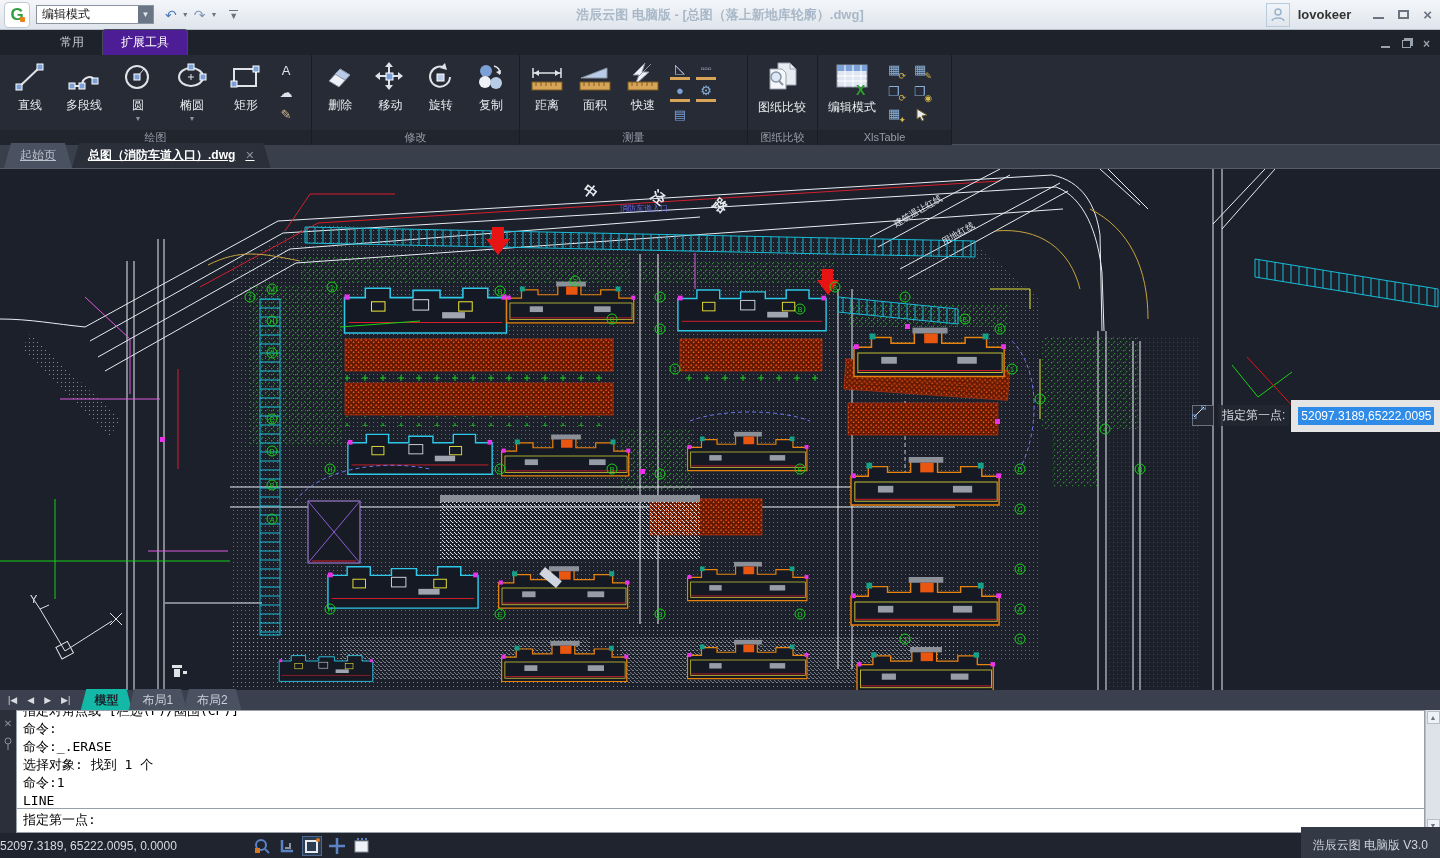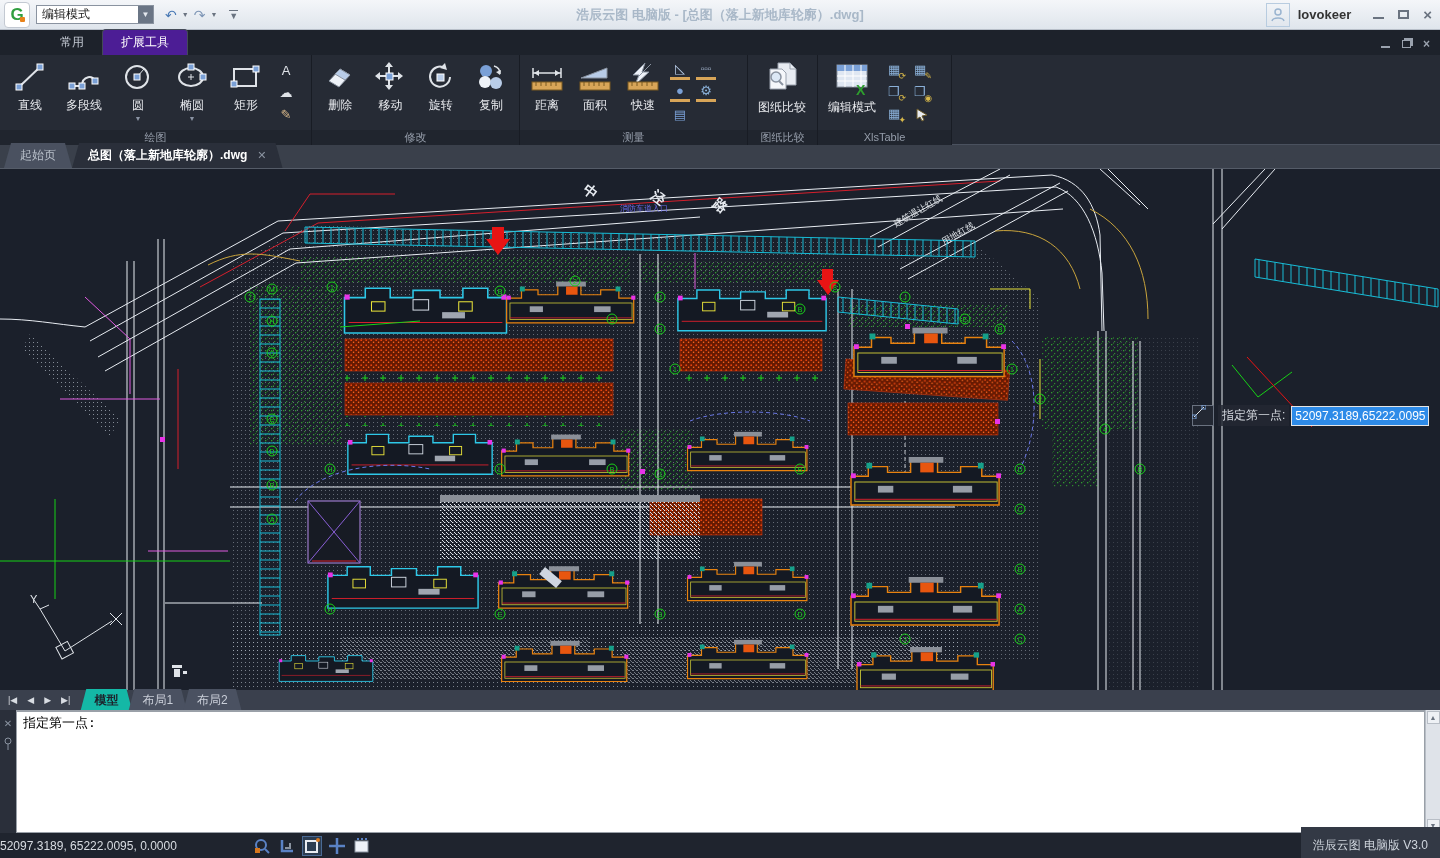--- a/index.html
+++ b/index.html
@@ -64,33 +64,33 @@
     font-size:13px; color:#dfe3e8; position:relative; }
   .ruler-u { border-bottom:3px solid #d8a558; padding-bottom:1px; }
   .ovl { position:relative; width:20px; height:19px; }
   .ovl .base { position:absolute; left:2px; top:1px; font-size:13px; color:#8ab0d8; }
   .ovl .sub { position:absolute; right:0px; bottom:-1px; font-size:9px; color:#d8b84a; }
 
   
   .doctabs { position:absolute; left:0; top:145px; width:1440px; height:23px; background:#3a404b;
     display:flex; align-items:flex-end; padding-left:4px; }
   .dtab { clip-path:polygon(7px 0, calc(100% - 7px) 0, 100% 100%, 0 100%);
-    background:#4a5160; color:#b9c0ca; font-size:12px; padding:4px 16px; }
+    background:#4a5160; color:#b9c0ca; font-size:12px; padding:4px 16px;text-decoration:underline; }
   .dtab.active { background:#2a2f3a; color:#fff; font-weight:bold; display:flex; gap:10px; align-items:center; }
   .dtab .x { color:#8a93a0; font-weight:normal; font-size:11px; }
 
   
   .canvas { position:absolute; left:0; top:168px; width:1440px; height:522px; background:#1b202b;
     border-top:1px solid #555c68; }
   .canvas svg { position:absolute; left:0; top:0; }
   .dyninput { position:absolute; left:1192px; top:236px; display:flex; align-items:center; height:21px; }
   .dyn-icon { width:22px; height:21px; background:#232833; border:1px solid #6a7280;
     display:flex; align-items:center; justify-content:center; margin-right:4px; }
   .dyn-label { color:#d8dce2; font-size:12px; background:rgba(35,40,51,.85); padding:2px 4px; white-space:nowrap; }
-  .dyn-value { background:#2e8be8; border:1px solid #e5e5e5; color:#fff; font-size:12px;
+  .dyn-value { background:#2e8be8; border:7px solid #e5e5e5; color:#fff; font-size:12px;
     padding:2px 3px; margin-left:2px; white-space:nowrap; }
 
   
   .layoutbar { position:absolute; left:0; top:690px; width:1440px; height:20px; background:#3a404d;
     display:flex; align-items:center; }
   .navs { display:flex; gap:10px; padding:0 10px 0 8px; color:#d8dce2; font-size:9px; }
   .ltab { clip-path:polygon(6px 0, calc(100% - 6px) 0, 100% 100%, 0 100%);
     background:#4a5161; color:#c9ced8; font-size:12px; padding:3px 14px; margin-right:-4px; }
   .ltab.active { background:#14b8a6; color:#1d222b; font-weight:bold; }
 
@@ -379,21 +379,21 @@
       </div>
       <div class="rgroup-label">XlsTable</div>
     </div>
   </div>
 
   <div class="doctabs">
     <div class="dtab">
       <span>起始页</span>
     </div>
     <div class="dtab active">
-      <span>总图（落上新地库轮廓）.dwg</span>
+      <span>总图（消防车道入口）.dwg</span>
       <span class="x">✕</span>
     </div>
   </div>
 
   <div class="canvas">
     <svg width="1440" height="522" viewBox="0 0 1440 522">
       <defs>
         <pattern id="pStip" patternUnits="userSpaceOnUse" width="4" height="4">
           <rect x="1" y="1" width="1" height="1" fill="#c9d2dd"></rect>
         </pattern>
@@ -731,20 +731,28 @@
 
   <div class="cmd">
     <div class="cmd-gutter">
       <span>✕</span>
       <svg width="10" height="14">
         <circle cx="5" cy="4" r="3" fill="none" stroke="#8a93a0"></circle>
           <line x1="5" y1="7" x2="5" y2="13" stroke="#8a93a0"></line>
       </svg>
     </div>
     <div class="cmd-main">
+      <div class="cmd-hist">
+        <div class="clip">指定对角点或 [栏选(F)/圈围(CP)]</div>
+        <div>命令:</div>
+        <div>命令:_.ERASE</div>
+        <div>选择对象: 找到 1 个</div>
+        <div>命令:1</div>
+        <div>LINE</div>
+      </div>
       <div class="cmd-prompt">指定第一点:</div>
     </div>
     <div class="cmd-scroll">
       <div class="sarrow">▲</div>
       <div class="sarrow">▼</div>
     </div>
   </div>
 
   <div class="statusbar">
     <div class="coords">52097.3189, 65222.0095, 0.0000</div>

